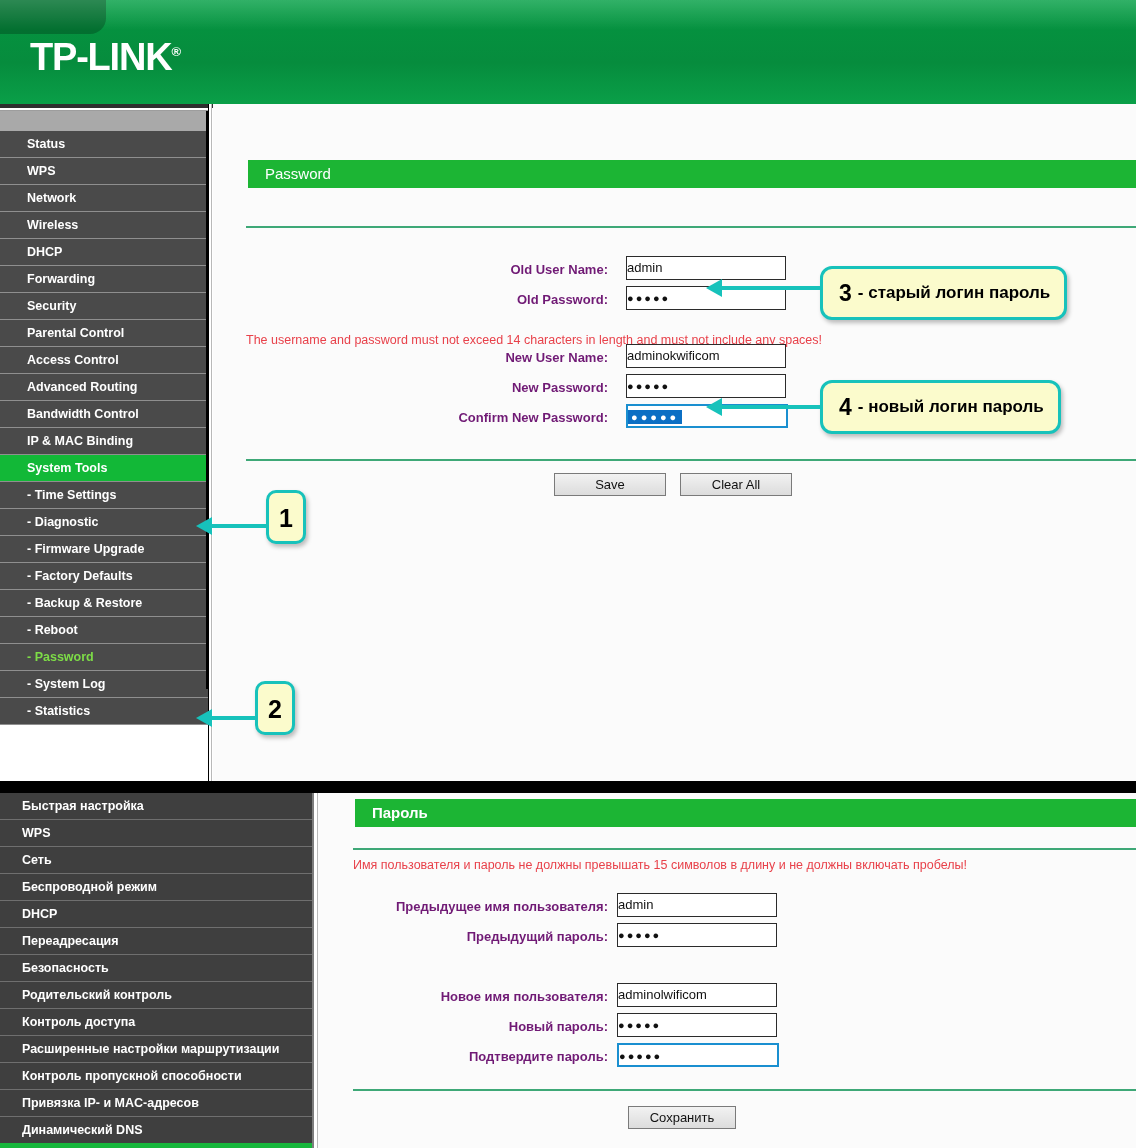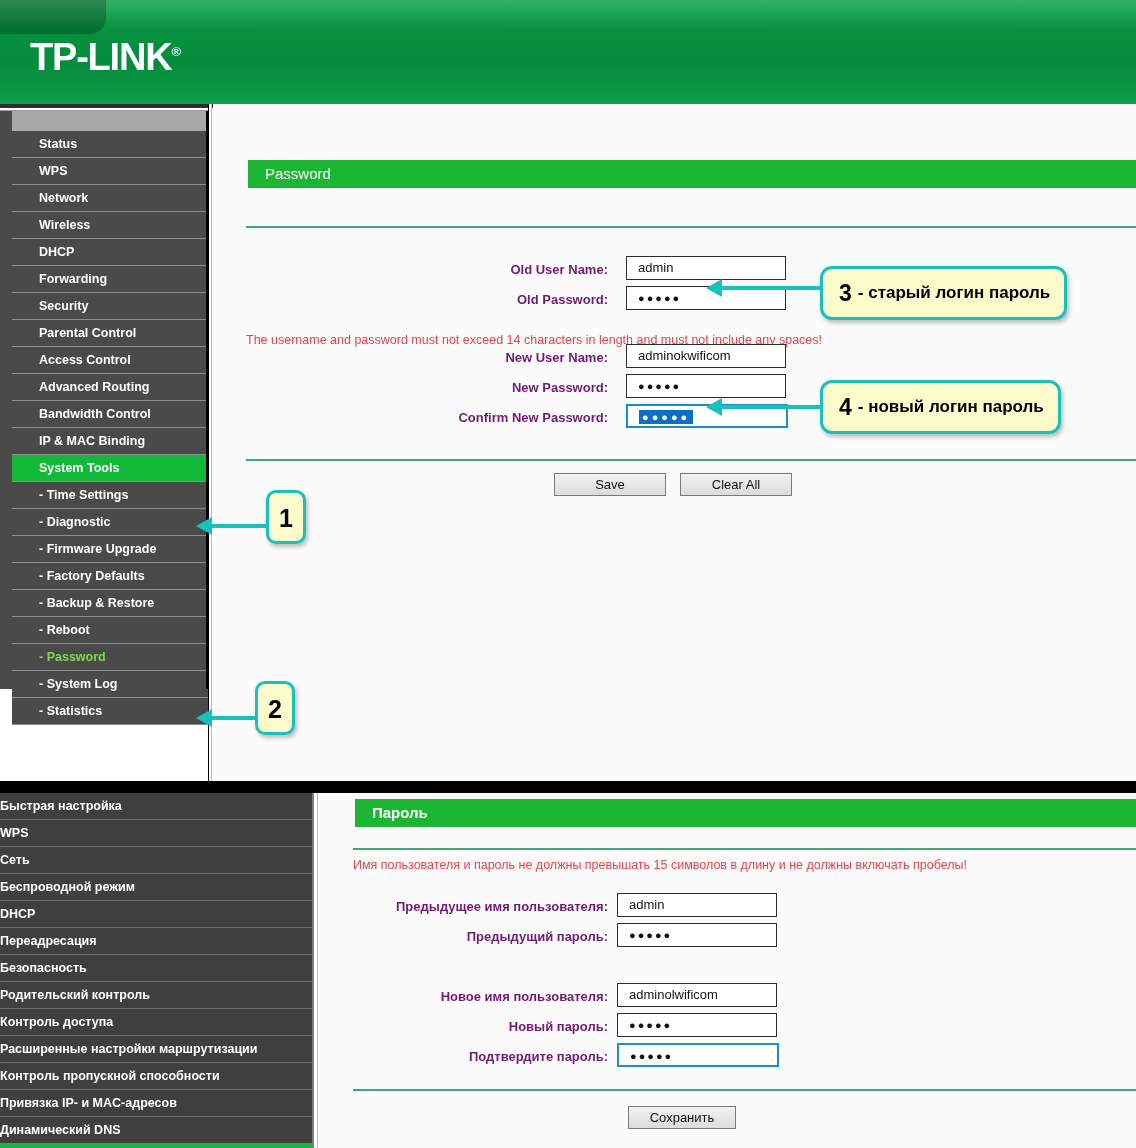--- a/index.html
+++ b/index.html
@@ -36,21 +36,21 @@
   }
   .logo .reg { font-size: 13px; vertical-align: super; font-weight: bold; }
   .brand-underline {
     position: absolute; left: 0; top: 104px; width: 1136px; height: 4px;
     background: #2f2f2f;
   }
 
   
   #sb-en {
     position: absolute; left: 0; top: 110px; width: 208px; height: 579px;
-    background: #4a4a4a; border-top: 1px solid #9d9d9d; padding-left: 12px;
+    background: #4a4a4a; border-top: 1px solid #9d9d9d;
   }
   #sb-en .spacer-top { height: 20px; background: #a9a9a9; }
   .nav-row {
     height: 27px; line-height: 26px;
     color: #ffffff; font-size: 12.5px; font-weight: bold;
     padding-left: 27px; background: #4a4a4a;
     border-bottom: 1px solid #8f8f8f;
     white-space: nowrap; overflow: hidden;
   }
   .nav-row.sub { padding-left: 27px; }
@@ -80,21 +80,21 @@
     position: absolute; left: 33px; top: 229px;
     color: #e8414a; font-size: 12.5px; white-space: nowrap;
   }
   .fld-label {
     position: absolute; text-align: right;
     color: #701a75; font-size: 13px; font-weight: bold; white-space: nowrap;
   }
   .fld-input {
     position: absolute; height: 24px; background: #ffffff;
     border: 1px solid #2b2b2b; font-size: 13px; color: #111;
-    line-height: 22px; padding-left: 11px; white-space: nowrap; overflow: hidden;
+    line-height: 22px; padding-left: 0; white-space: nowrap; overflow: hidden;
   }
   .fld-input.focus-blue { border: 2px solid #1a8fd0; }
   .dots { letter-spacing: 2px; font-size: 11px; }
   .sel-dots {
     background: #0b6fc4; color: #ffffff; padding: 1px 3px; letter-spacing: 3px; font-size: 11px;
   }
   .btn {
     position: absolute; height: 23px;
     background: linear-gradient(180deg,#f2f2f2,#dcdcdc);
     border: 1px solid #7a7a7a; color: #111;
@@ -138,21 +138,21 @@
   
   #shot-ru {
     position: absolute; left: 0; top: 793px; width: 1136px; height: 355px;
     background: #ffffff; overflow: hidden;
   }
   #sb-ru {
     position: absolute; left: 0; top: 0; width: 312px; height: 355px; background: #3f3f3f;
   }
   .nav-row-ru {
     height: 27px; line-height: 26px; color: #ffffff;
-    font-size: 12.5px; font-weight: bold; 
+    font-size: 12.5px; font-weight: bold; padding-left: 22px;
     background: #3f3f3f; border-bottom: 1px solid #6f6f6f;
     white-space: nowrap; overflow: hidden;
   }
   #sb-ru .bottom-green {
     position: absolute; left: 0; bottom: 0; width: 312px; height: 5px; background: #17b63c;
   }
   .panel-split-ru {
     position: absolute; left: 312px; top: 0; width: 6px; height: 355px;
     background: #ffffff; border-left: 2px solid #7d7d7d; border-right: 1px solid #b9b9b9;
   }

